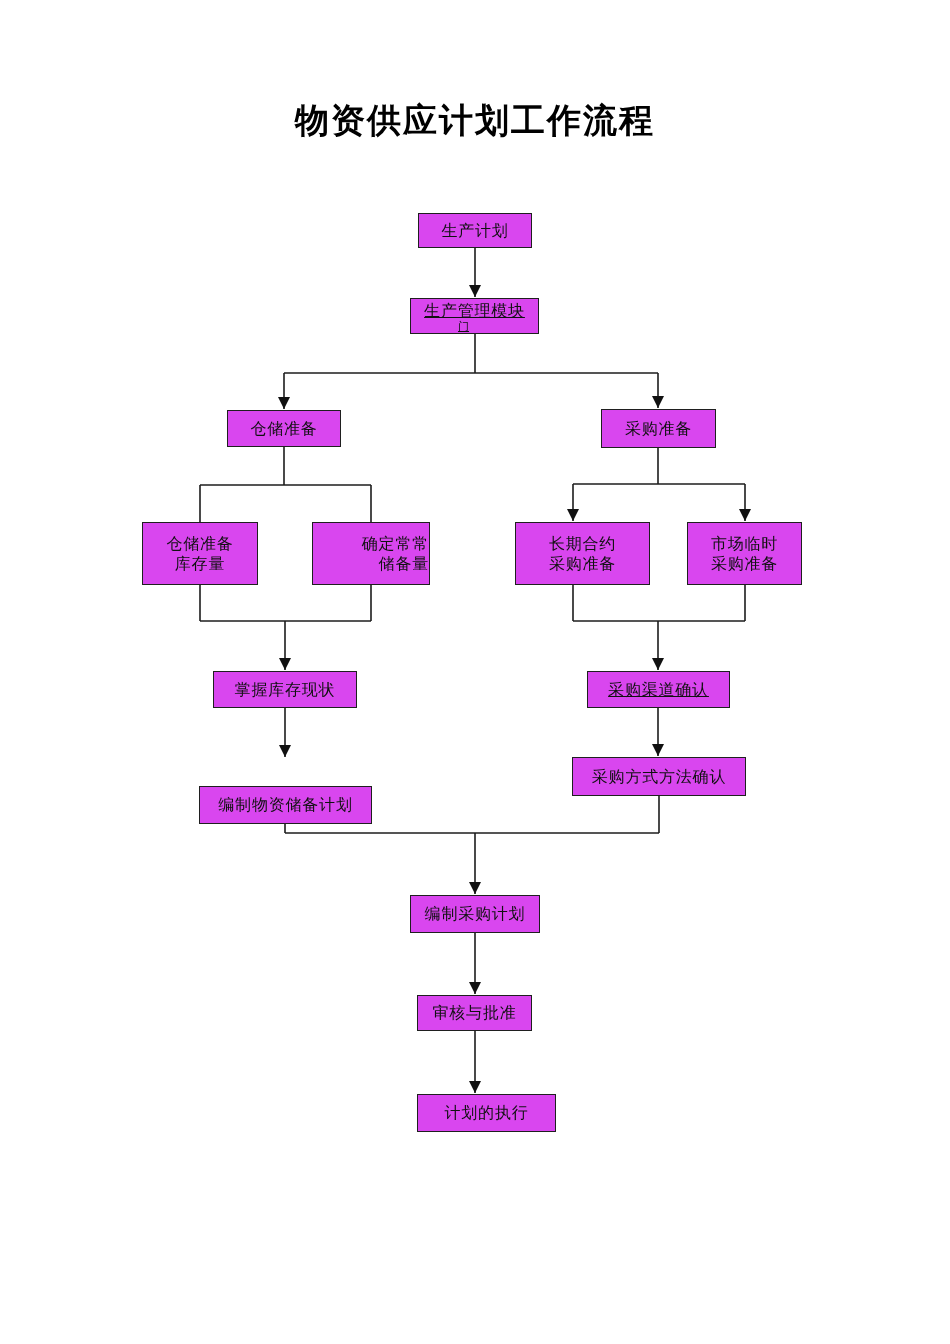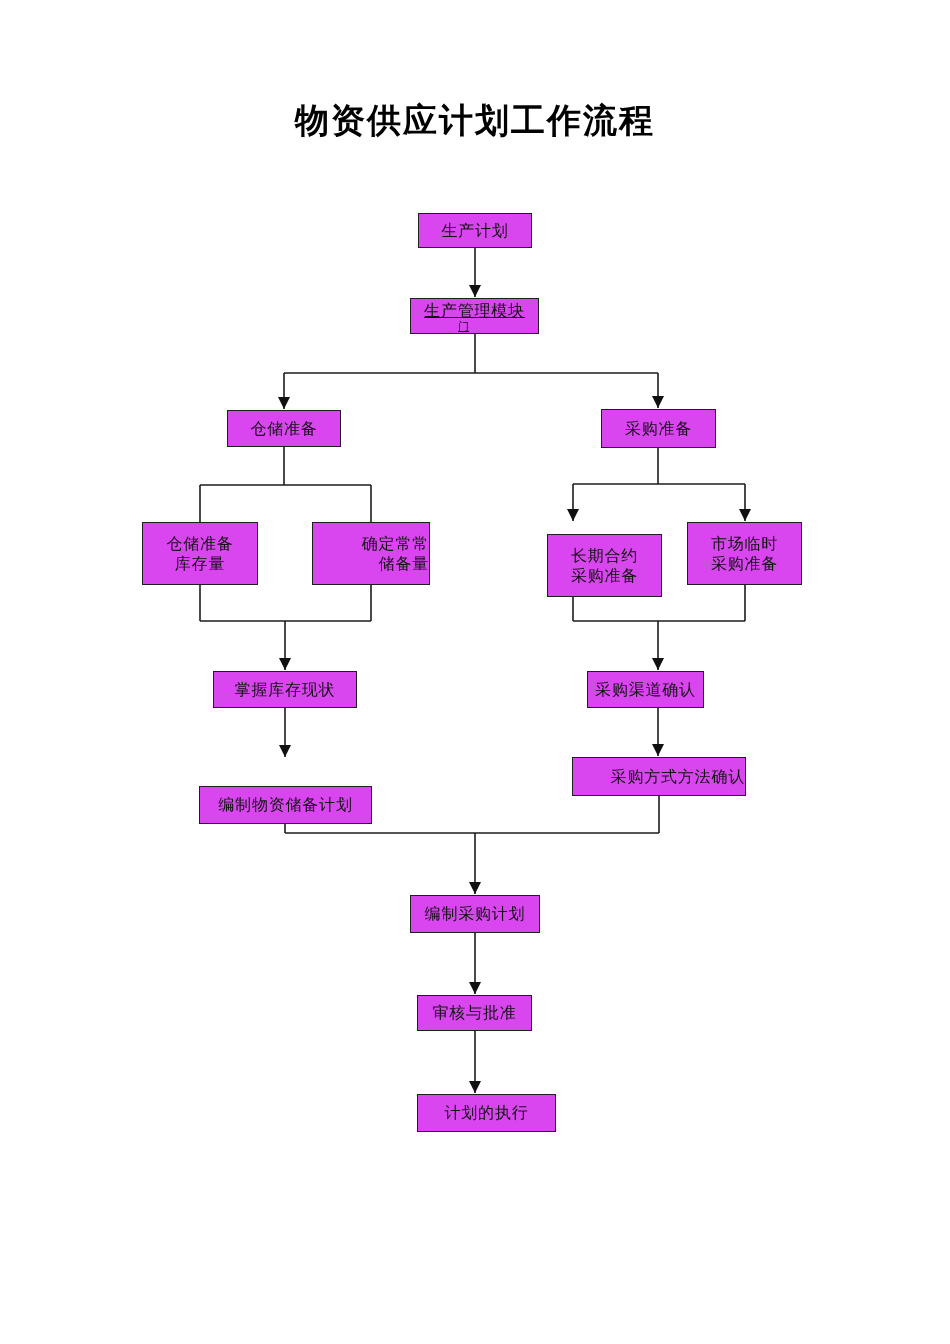--- a/index.html
+++ b/index.html
@@ -85,38 +85,38 @@
         <span class="node-line">采购准备</span>
       </div>
       <div class="node" style="left: 142px; top: 522px; width: 116px; height: 63px;">
         <span class="node-line">仓储准备</span>
         <span class="node-line">库存量</span>
       </div>
       <div class="node" style="left: 312px; top: 522px; width: 118px; height: 63px; align-items: flex-end;">
         <span class="node-line">确定常常</span>
         <span class="node-line">储备量</span>
       </div>
-      <div class="node" style="left: 515px; top: 534px; width: 115px; height: 63px; margin-left: 32px;">
+      <div class="node" style="left: 515px; top: 522px; width: 135px; height: 63px;">
         <span class="node-line">长期合约</span>
         <span class="node-line">采购准备</span>
       </div>
       <div class="node" style="left: 687px; top: 522px; width: 115px; height: 63px;">
         <span class="node-line">市场临时</span>
         <span class="node-line">采购准备</span>
       </div>
       <div class="node" style="left: 213px; top: 671px; width: 144px; height: 37px;">
         <span class="node-line">掌握库存现状</span>
       </div>
-      <div class="node" style="left: 587px; top: 671px; width: 117px; height: 37px;">
+      <div class="node" style="left: 587px; top: 671px; width: 143px; height: 37px; text-decoration: underline;">
         <span class="node-line">采购渠道确认</span>
       </div>
       <div class="node" style="left: 199px; top: 758px; width: 173px; height: 38px; margin-top: 28px;">
         <span class="node-line">编制物资储备计划</span>
       </div>
-      <div class="node" style="left: 572px; top: 757px; width: 174px; height: 39px; align-items: flex-end;">
+      <div class="node" style="left: 572px; top: 757px; width: 174px; height: 39px;">
         <span class="node-line">采购方式方法确认</span>
       </div>
       <div class="node" style="left: 410px; top: 895px; width: 130px; height: 38px;">
         <span class="node-line">编制采购计划</span>
       </div>
       <div class="node" style="left: 417px; top: 995px; width: 115px; height: 36px;">
         <span class="node-line">审核与批准</span>
       </div>
       <div class="node" style="left: 417px; top: 1094px; width: 139px; height: 38px;">
         <span class="node-line">计划的执行</span>

